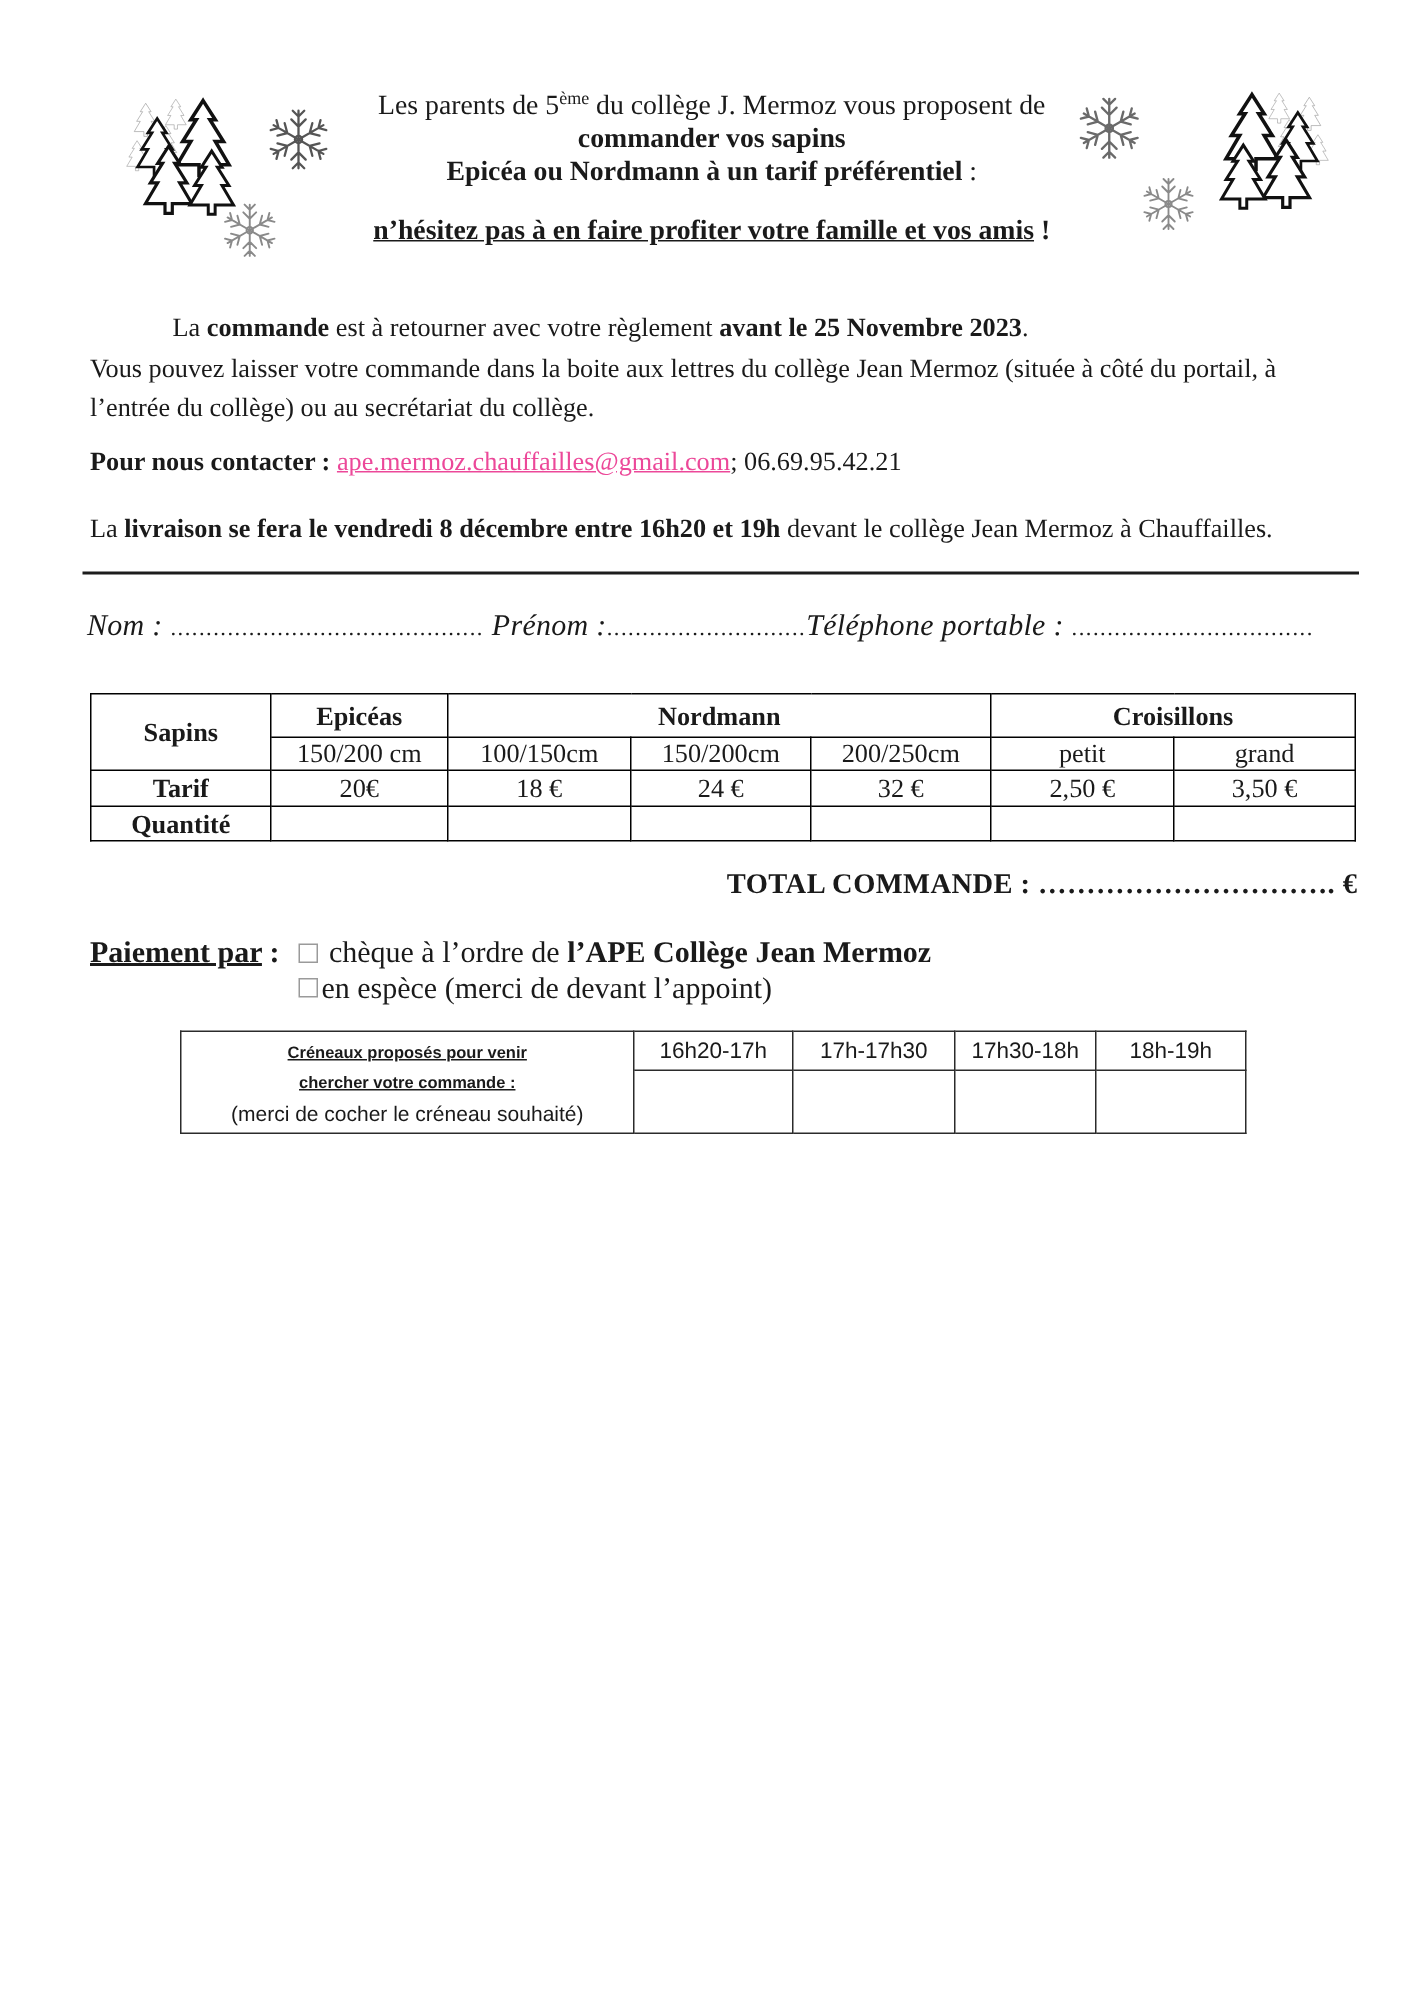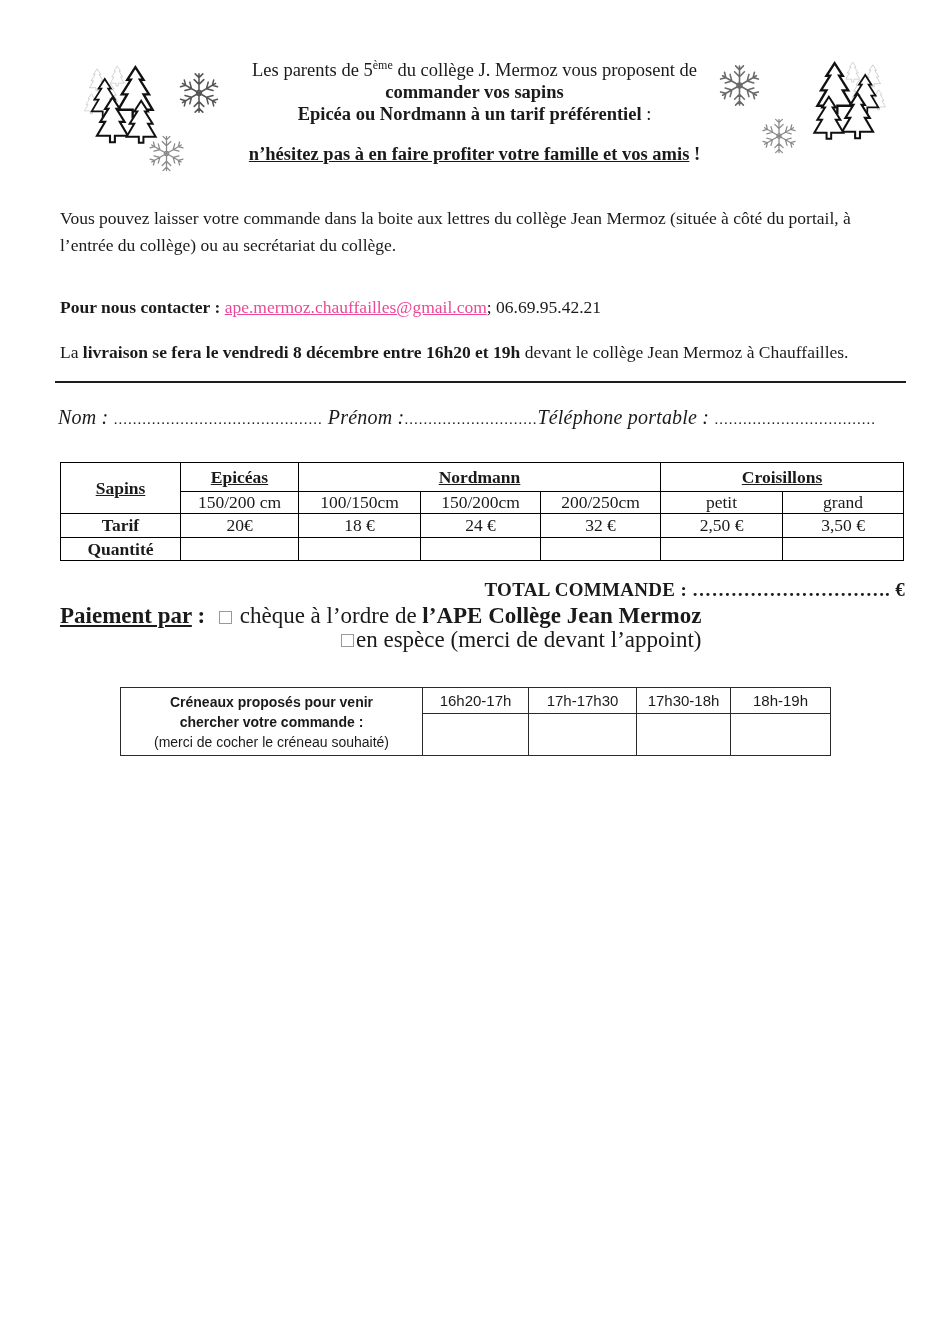--- a/index.html
+++ b/index.html
@@ -63,34 +63,34 @@
     table-layout:fixed;
     font-size:17.5px;
     text-align:center;
   }
   .order-table td,.order-table th{
     border:1.6px solid #000;
     padding:0 2px;
     font-weight:normal;
   }
   .order-table .b{font-weight:bold;}
-  .order-table .r1{height:29px;text-decoration:underline;}
+  .order-table .r1{height:29px;}
   .order-table .r2{height:22px;}
   .order-table .r3{height:24px;}
   .order-table .r4{height:23px;}
   
   .total{
     right:44px;top:579px;
     font-size:19px;font-weight:bold;
     letter-spacing:0.3px;
   }
   
   .payment{
-    left:60px;top:604px;
-    font-size:23px;line-height:23.5px;text-align:right;
+    left:60px;top:624px;
+    font-size:20px;line-height:23.5px;
   }
   .payment .label{font-weight:bold;text-decoration:underline;}
   .payment .colon{font-weight:bold;}
   .payment .opts{display:inline-block;vertical-align:top;margin-left:8px;}
   .checkbox{
     display:inline-block;
     width:11px;height:11px;
     border:1.2px solid #9a9a9a;
     vertical-align:baseline;
     margin-right:2px;
@@ -102,21 +102,21 @@
     left:120px;top:687px;width:710px;
     font-family:"Liberation Sans","DejaVu Sans",sans-serif;
     font-size:15px;
     text-align:center;
     table-layout:fixed;
   }
   .pickup-table td{border:1.6px solid #2b2b2b;padding:0 2px;}
   .pickup-table .slot{height:26px;}
   .pickup-table .empty{height:42px;}
   .pickup-title{line-height:20px;}
-  .pickup-title .t1,.pickup-title .t2{font-weight:bold;font-size:14px;}
+  .pickup-title .t1,.pickup-title .t2{font-weight:bold;font-size:11px;text-decoration:underline;}
   .pickup-title .t3{font-weight:normal;font-size:14px;}
   
   .art{pointer-events:none;}
   .defs-holder{position:absolute;width:0;height:0;overflow:hidden;}
 </style>
 </head>
 <body>
 
 <svg class="defs-holder" aria-hidden="true">
   <defs>
@@ -189,20 +189,21 @@
 <div class="abs header-text">
   <div><span>Les parents de 5</span><sup>ème</sup><span> du collège J. Mermoz vous proposent de</span></div>
   <div><b>commander vos sapins</b></div>
   <div><b>Epicéa ou Nordmann à un tarif préférentiel</b><span> :</span></div>
 </div>
 <div class="abs tagline">
   <span class="u">n’hésitez pas à en faire profiter votre famille et vos amis</span><span> !</span>
 </div>
 
 <div class="abs intro">
+  <div class="lead"><span>La </span><b>commande</b><span> est à retourner avec votre règlement </span><b>avant le 25 Novembre 2023</b><span>.</span></div>
   <div>Vous pouvez laisser votre commande dans la boite aux lettres du collège Jean Mermoz (située à côté du portail, à l’entrée du collège) ou au secrétariat du collège.</div>
 </div>
 
 <div class="abs contact">
   <b>Pour nous contacter : </b><a href="#">ape.mermoz.chauffailles@gmail.com</a><span>; </span><span>06.69.95.42.21</span>
 </div>
 
 <div class="abs delivery">
   <span>La </span><b>livraison se fera le vendredi 8 décembre entre 16h20 et 19h</b><span> devant le collège Jean Mermoz à Chauffailles.</span>
 </div>

